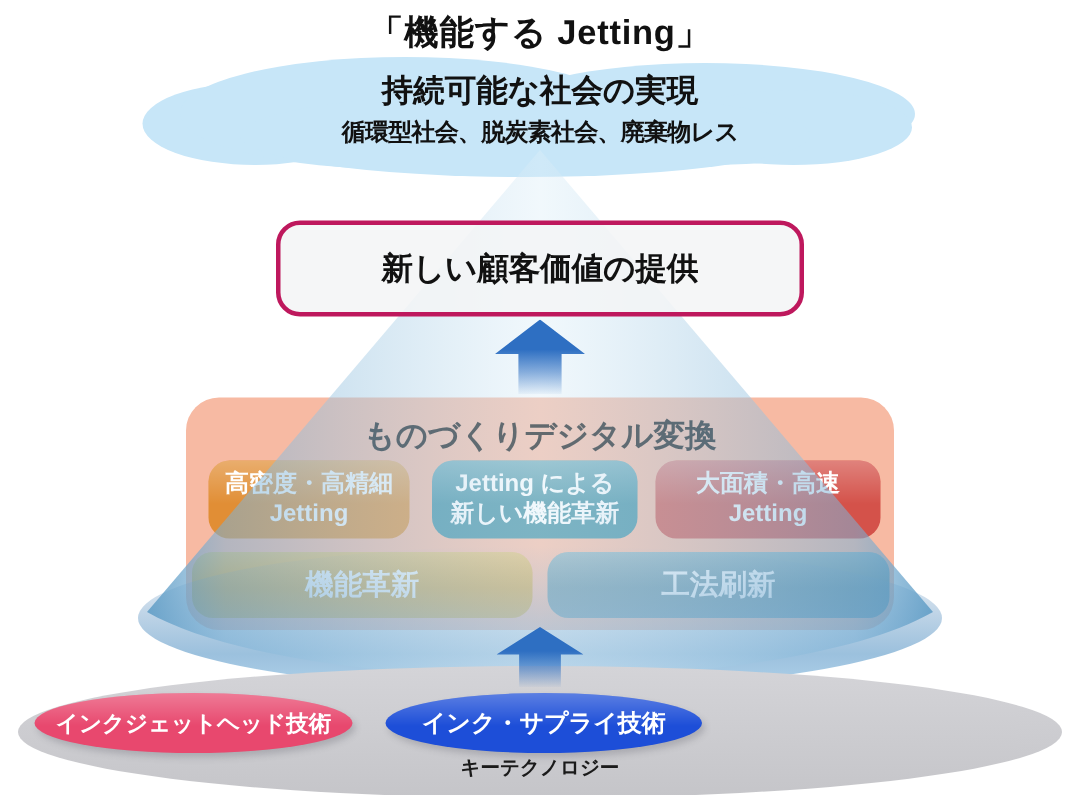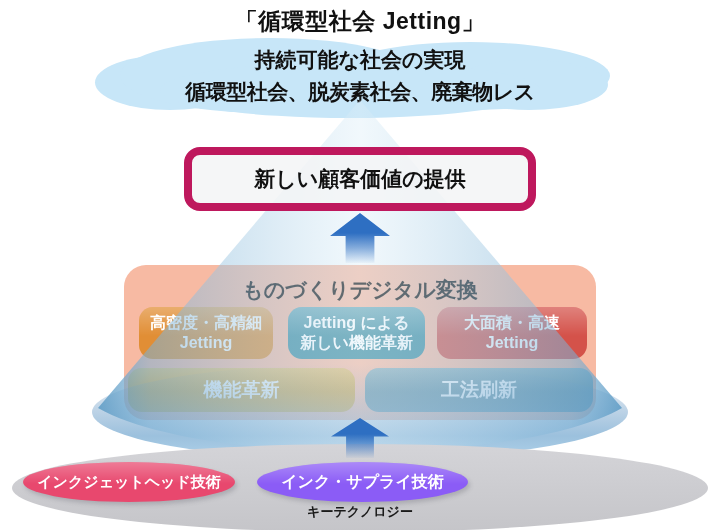--- a/index.html
+++ b/index.html
@@ -21,29 +21,29 @@
   .b2{left:120px;top:38px;width:300px;height:75px;}
   .b3{left:330px;top:42px;width:280px;height:68px;}
   .b4{left:450px;top:60px;width:158px;height:50px;}
   .b5{left:160px;top:62px;width:380px;height:56px;}
   .cloud-heading{
     position:absolute;left:0;top:46px;width:720px;text-align:center;
     font-size:21px;font-weight:bold;color:#111;
   }
   .cloud-sub{
     position:absolute;left:0;top:78px;width:720px;text-align:center;
-    font-size:21px;font-weight:bold;color:#111;letter-spacing:-0.5px;
+    font-size:16px;font-weight:bold;color:#111;letter-spacing:-0.5px;
   }
   
   .cone{left:0;top:0;width:720px;height:530px;z-index:3;pointer-events:none;}
   
   .value-box{
     left:184px;top:147px;width:352px;height:64px;z-index:4;
     background:rgba(243,244,246,0.86);
-    border:8px solid #be185d;border-radius:16px;
+    border:3px solid #be185d;border-radius:16px;
     display:flex;align-items:center;justify-content:center;box-sizing:border-box;
   }
   .value-box span{font-size:21px;font-weight:bold;color:#111;}
   
   .arrow{
     z-index:6;
     clip-path:polygon(50% 0,100% 46%,74% 46%,74% 100%,26% 100%,26% 46%,0 46%);
     background-image:linear-gradient(to bottom,
       #2E6FC2 0%, #2E6FC2 40%,
       rgba(46,111,194,0.55) 70%,
@@ -100,21 +100,21 @@
   .tech span{position:relative;}
   .tech1{left:23px;width:212px;font-size:15px;}
   .tech2{left:257px;width:211px;font-size:16px;}
   .tech3{left:485px;width:203px;font-size:14px;}
 </style>
 </head>
 <body>
 
 <div class="stage">
 
-  <div class="abs title">「循環型社会 Jetting」</div>
+  <div class="abs title">「機能する Jetting」</div>
 
   <div class="abs cloud">
     <i class="blob b1"></i>
     <i class="blob b2"></i>
     <i class="blob b3"></i>
     <i class="blob b4"></i>
     <i class="blob b5"></i>
     <div class="cloud-heading">持続可能な社会の実現</div>
     <div class="cloud-sub">循環型社会、脱炭素社会、廃棄物レス</div>
   </div>
@@ -168,19 +168,19 @@
   </div>
 
   <div class="abs arrow arrow-top"></div>
   <div class="abs arrow arrow-bottom"></div>
 
   <div class="abs base-ellipse" style="background-color: rgb(201, 201, 205);"></div>
 
   <div class="abs tech tech1" style="background-color: rgb(232, 72, 110);">
     <span>インクジェットヘッド技術</span>
   </div>
-  <div class="abs tech tech2" style="background-color: #8b5cf6;">
+  <div class="abs tech tech2" style="background-color: #1d4ed8;">
     <span>インク・サプライ技術</span>
   </div>
 
   <div class="abs key-label">キーテクノロジー</div>
 
 </div>
 
 </body></html>

